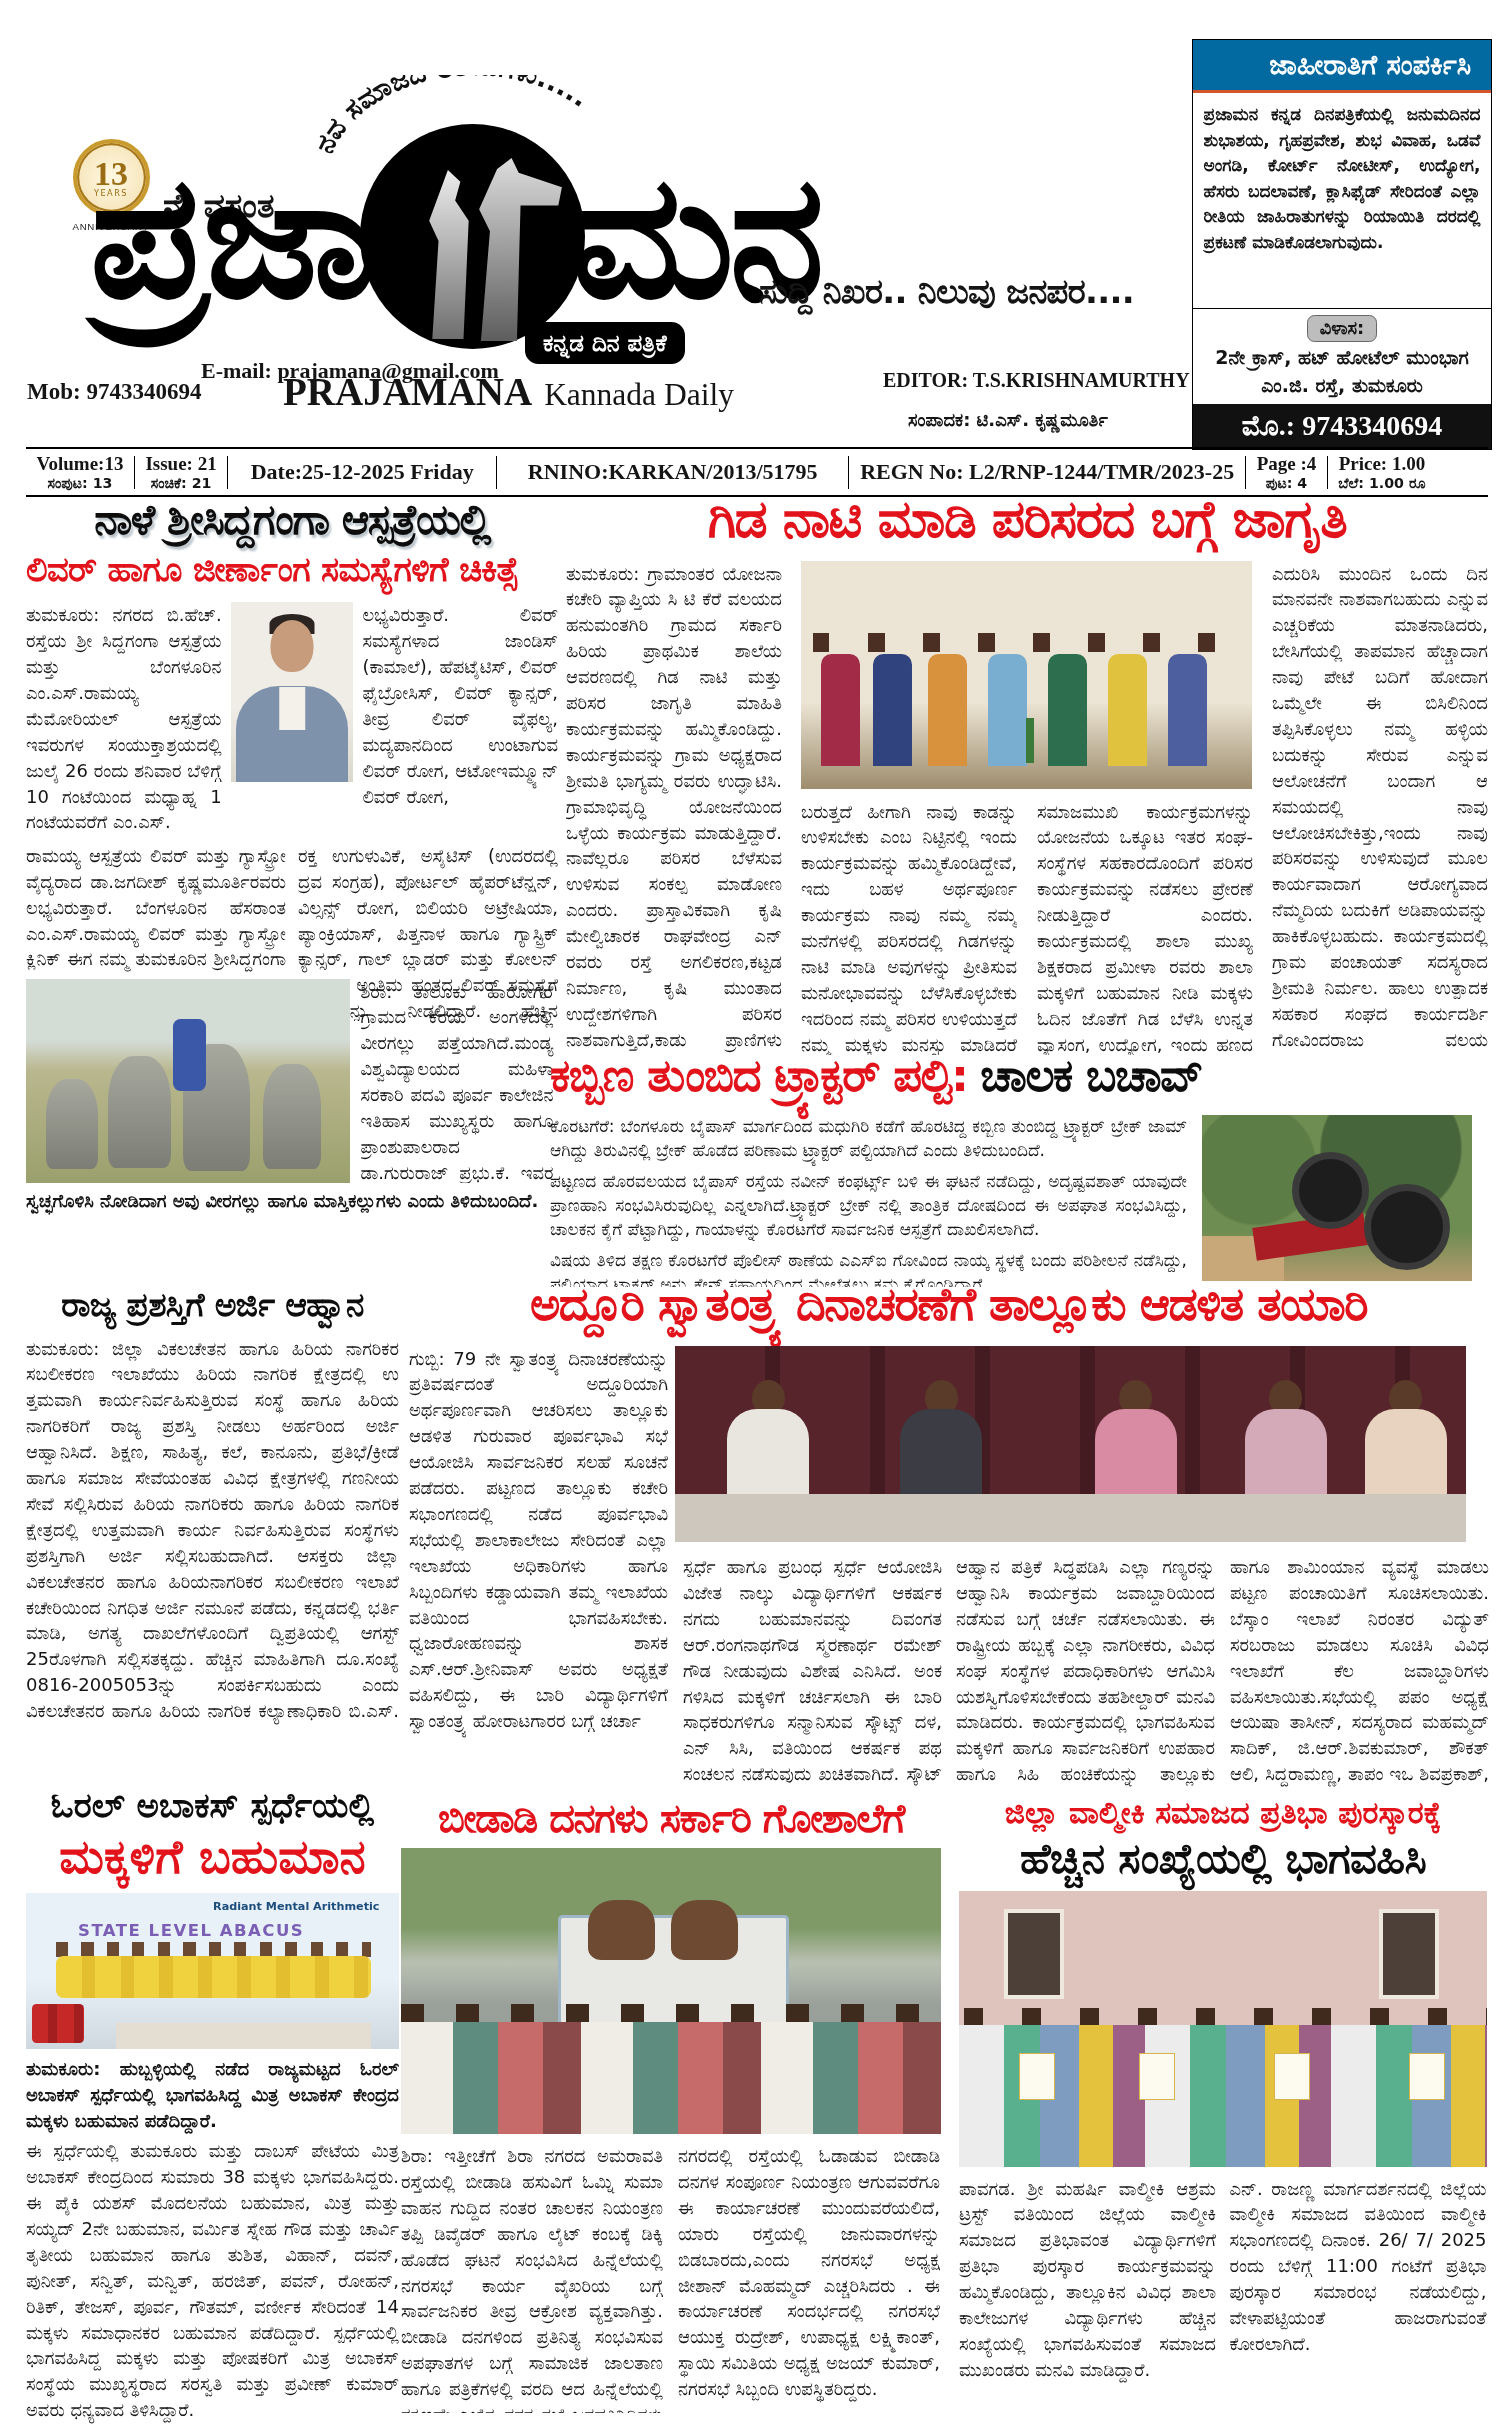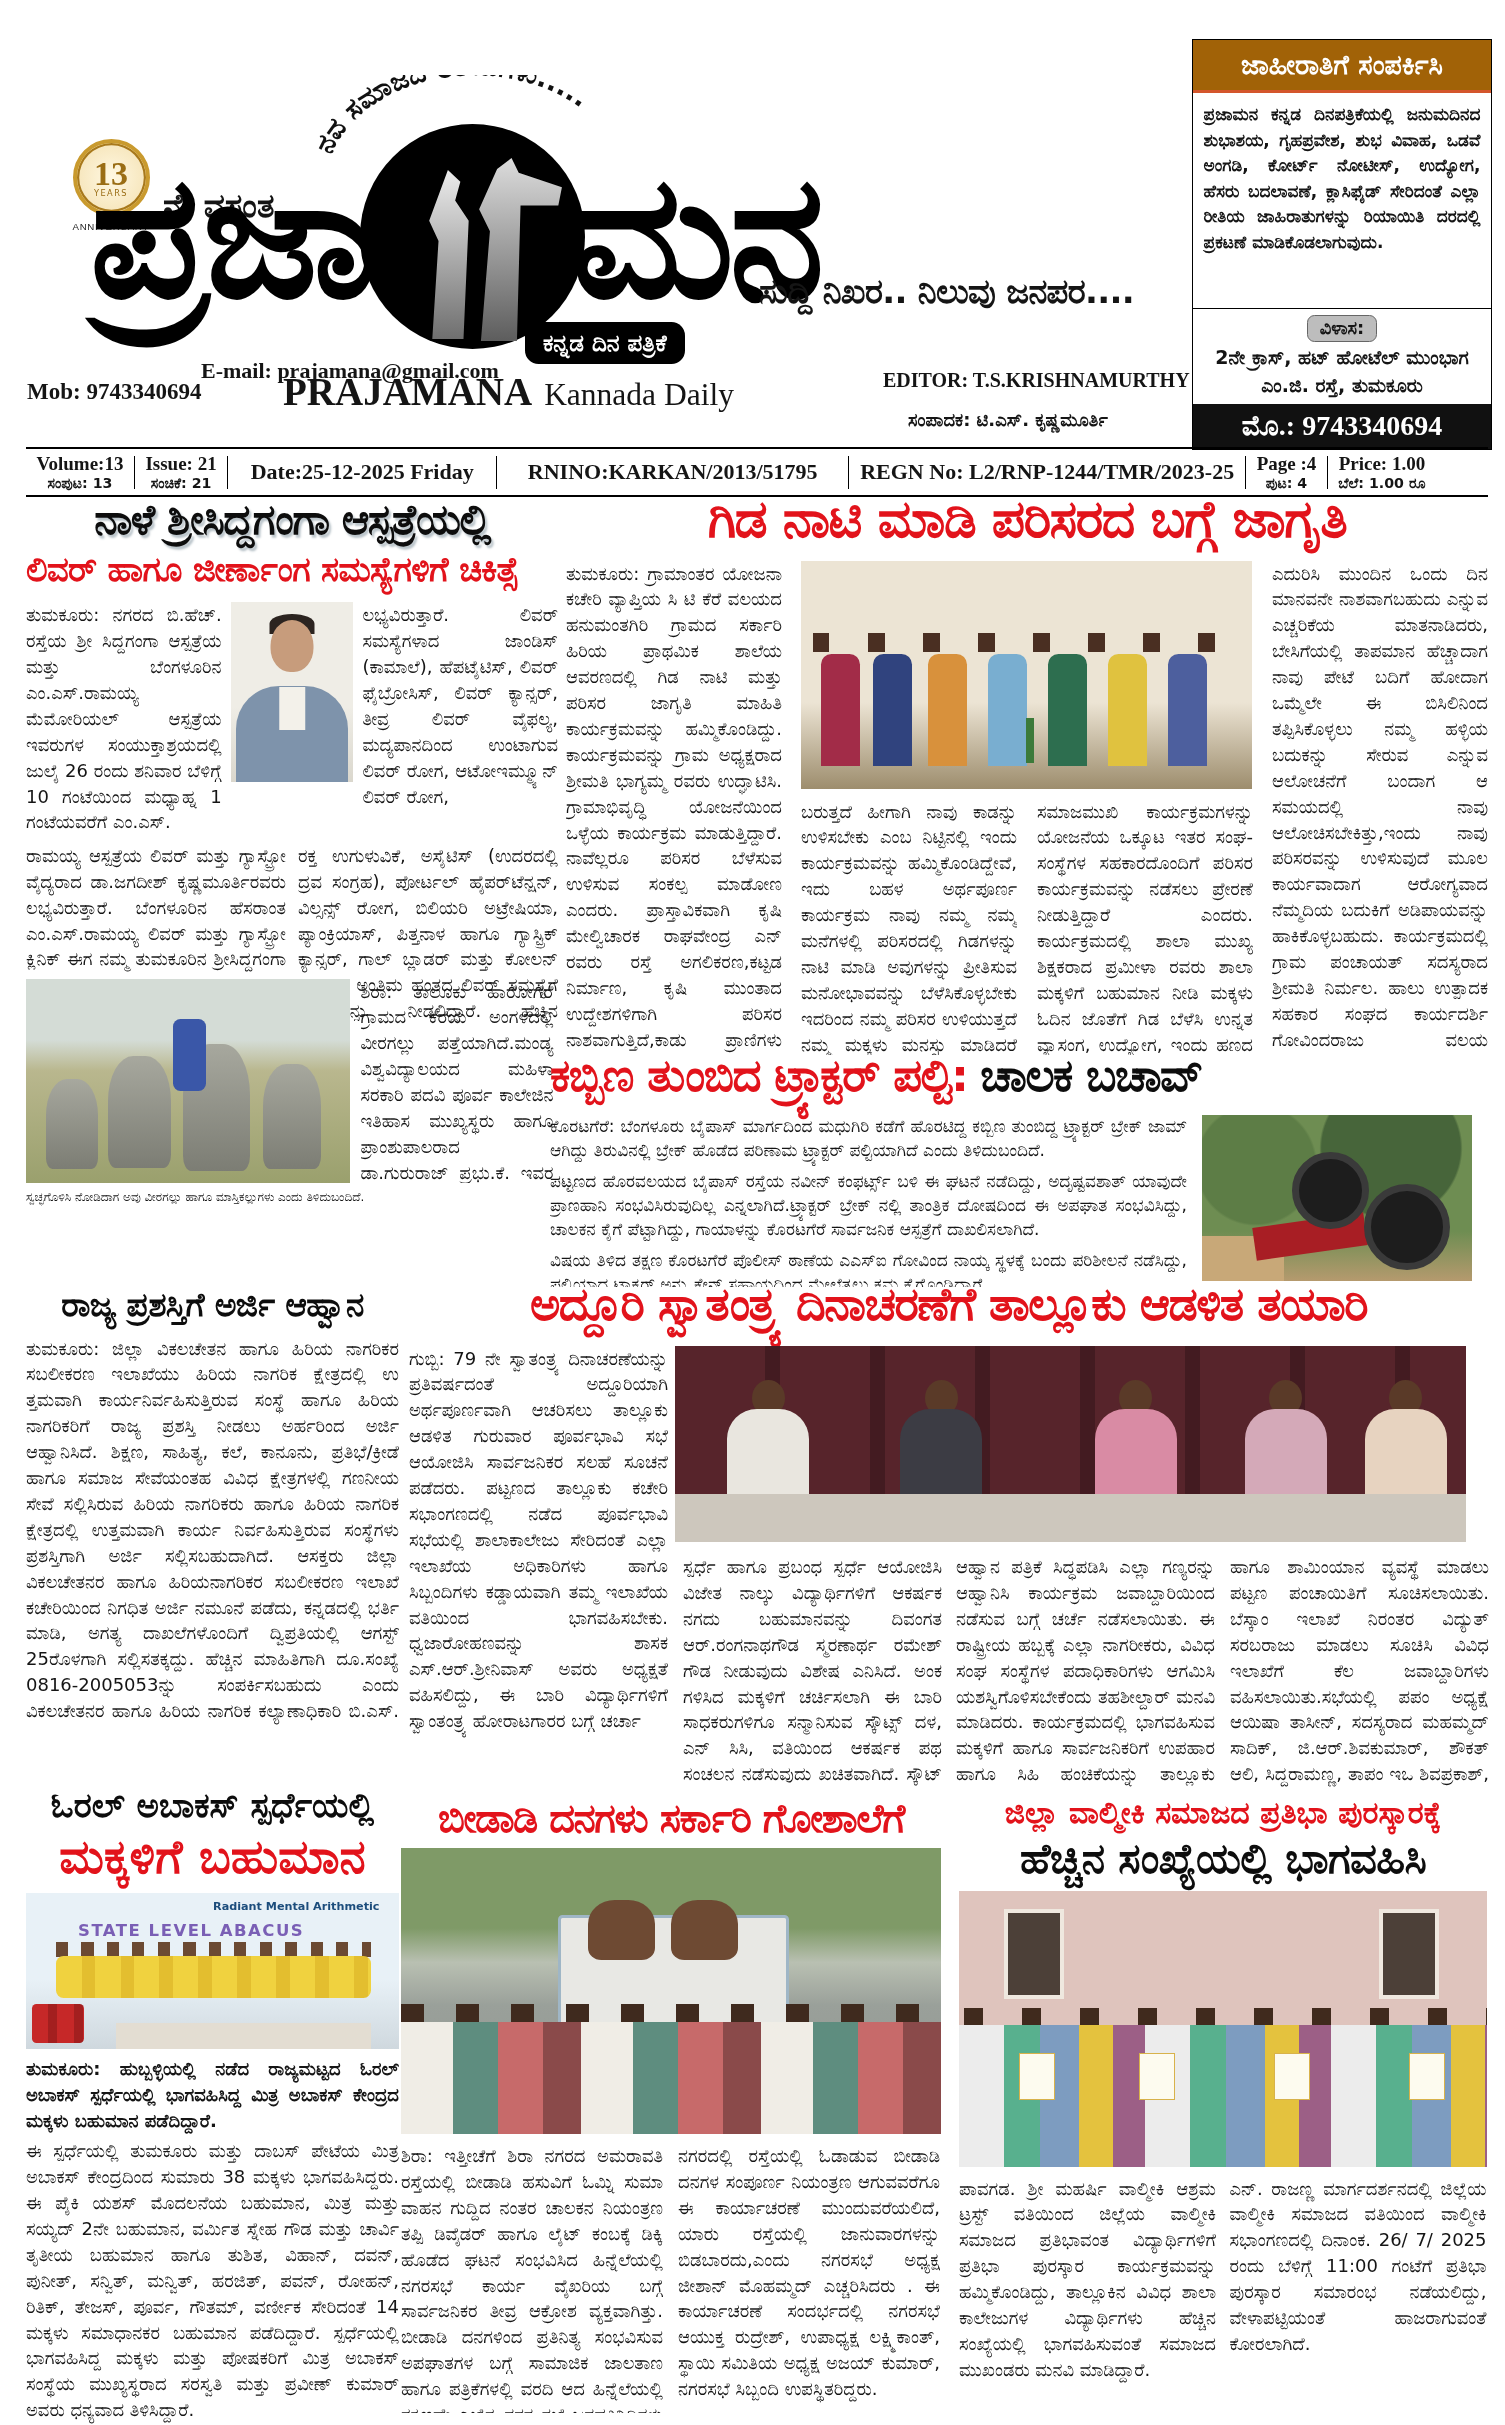--- a/index.html
+++ b/index.html
@@ -31,22 +31,22 @@
            padding:7.5px 18px;font-size:23px;font-weight:bold}
   #slogan{left:759px;top:271px;font-size:34px;font-weight:bold;letter-spacing:-0.7px}
   #editor-en{left:883px;top:369px;font-size:20px;font-weight:bold;font-family:"Liberation Serif",serif}
   #editor-kn{left:908px;top:409px;font-size:18px;font-weight:bold}
   #mob{left:27px;top:379px;font-size:23px;font-weight:bold;font-family:"Liberation Serif",serif}
   #pname{left:283px;top:369px;font-family:"Liberation Serif",serif}
   #pname .big{font-size:39px;font-weight:900}
   #pname .sub{font-size:31.5px;margin-left:9px}
   
   #adbox{left:1192px;top:39px;width:298px;height:409px;border:1.5px solid #000;display:flex;flex-direction:column}
-  #adbox .t{background:#a16207;color:#fff;text-align:center;font-size:27px;font-weight:bold;
-            padding:9px 5px;border-bottom:3px solid #d4562c}
+  #adbox .t{background:#0369a1;color:#fff;text-align:right;font-size:27px;font-weight:bold;
+            padding:9px 20px;border-bottom:3px solid #d4562c}
   #adbox .b{font-size:17px;line-height:1.5;text-align:justify;padding:9px 10.5px;flex:1;font-weight:bold}
   #adbox .addr{border-top:1.5px solid #000;text-align:center;padding:6px 4.5px 7.5px}
   #adbox .al{display:inline-block;background:#bdbdbd;border:0.7px solid #666;border-radius:7.5px;
              padding:1.5px 12px;font-size:18px;font-weight:bold}
   #adbox .a1,#adbox .a2{font-size:19px;font-weight:bold;margin-top:4.5px}
   #adbox .ph{background:#111;color:#fff;text-align:center;font-size:28px;font-weight:bold;
              font-family:"Liberation Serif",serif;padding:6px 0}
   
   #infobar{left:26px;top:447px;width:1462px;height:46px;border-top:2.2px solid #000;border-bottom:2.2px solid #000;
            display:flex;align-items:center}
@@ -83,21 +83,21 @@
   #stone-h{font-size:37px;text-align:center;letter-spacing:-1.5px;white-space:nowrap}
   #stone-row{display:flex;gap:10.5px;margin-top:10.5px}
   #ph-stone{width:324px;height:204px;background:linear-gradient(#d4dcd6 30%,#b9b78e 45%,#9aa06d)}
   #ph-stone .s{position:absolute;background:linear-gradient(#a7a89e,#7c7d74);border-radius:40% 40% 12% 12%}
   #ph-stone .s1{left:19.5px;bottom:13.5px;width:52px;height:90px}
   #ph-stone .s2{left:82px;bottom:15px;width:63px;height:112px}
   #ph-stone .s3{left:157px;bottom:12px;width:67px;height:127px}
   #ph-stone .s4{left:237px;bottom:13.5px;width:58px;height:105px}
   #ph-stone .man{position:absolute;left:147px;top:40px;width:33px;height:72px;background:#3a57a8;border-radius:7.5px}
   #stone-row .col{width:193px;height:204px}
-  #stone-tail{font-size:12px;font-weight:normal;margin-top:7.5px}
+  #stone-tail{font-size:18px;font-weight:bold;margin-top:7.5px}
   
   #art-award{left:26px;top:1285px;width:373px}
   #award-h1,#award-h2{font-size:33px;text-align:center;letter-spacing:-0.7px}
   #award-body{margin-top:10.5px;height:390px}
   
   #art-abacus{left:26px;top:1785px;width:373px}
   #abacus-k{font-size:34px;text-align:center;white-space:nowrap}
   #abacus-h{font-size:47px;text-align:center;margin-top:3px}
   #ph-abacus{width:373px;height:156px;margin-top:7.5px;background:linear-gradient(#e8f1f7 55%,#cfd8de)}
   #ph-abacus .brand{position:absolute;right:19.5px;top:7.5px;font-size:11.2px;font-weight:bold;color:#1c4d7c}

